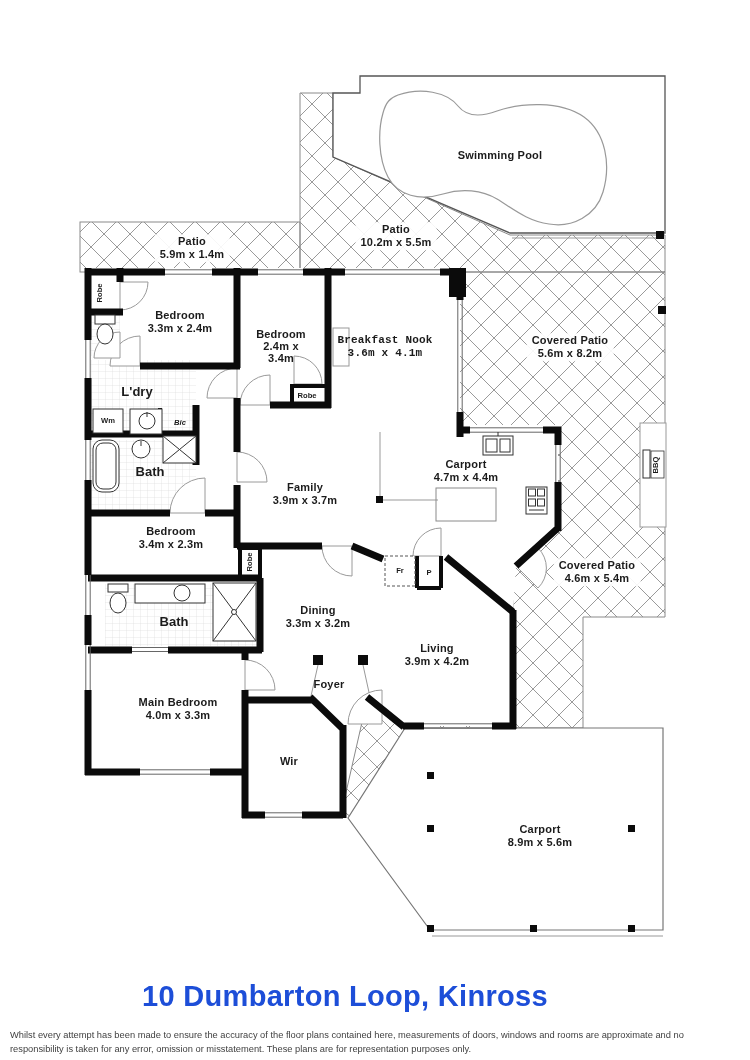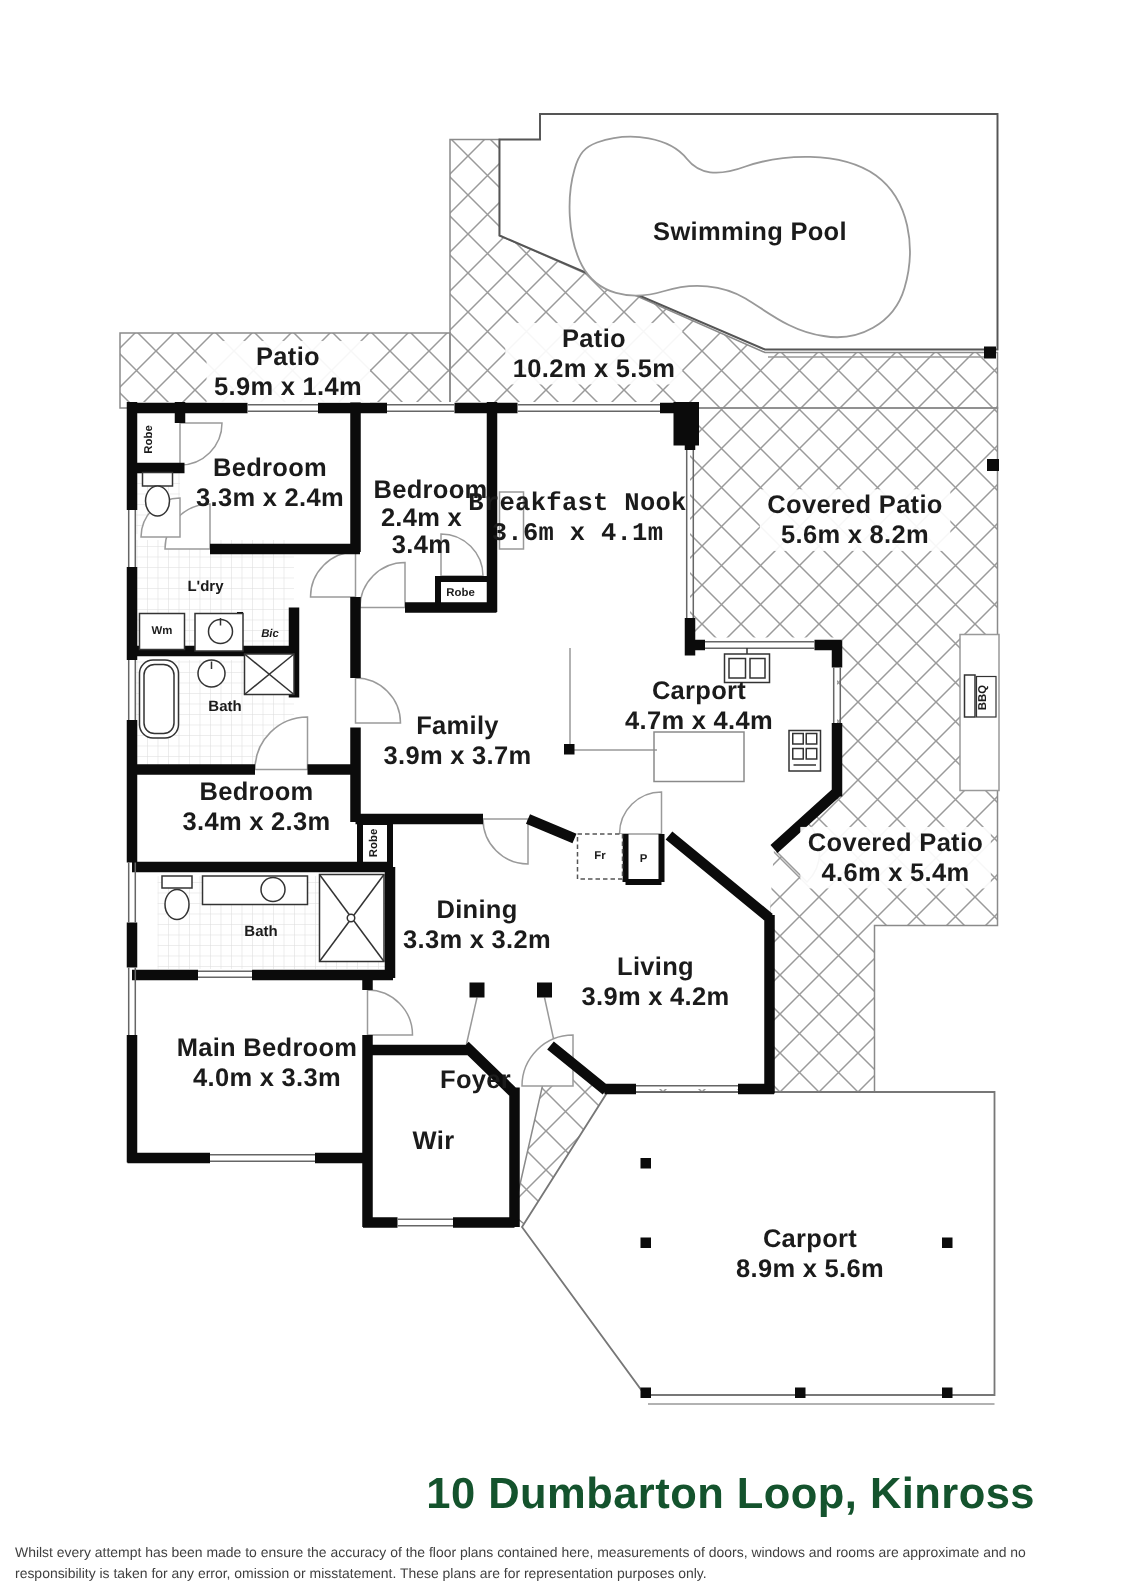--- a/index.html
+++ b/index.html
@@ -6,30 +6,30 @@
     --wall:#0b0b0b; --hatch:#9a9a9a; --outline:#7a7a7a; --tile:#dcdcdc;
     --label:#1b1b1b; --fine:#8c8c8c;
   }
   html,body{margin:0;padding:0;background:#fff;}
   #page{position:relative;width:750px;height:1060px;background:#fff;overflow:hidden;
         font-family:"Liberation Sans", sans-serif;}
   #plan-svg{position:absolute;left:0;top:0;}
   .room-label{position:absolute;transform:translate(-50%,-50%);text-align:center;
 ilure    color:var(--label);font-weight:bold;white-space:nowrap;line-height:1.16;}
   .room-label{color:var(--label);font-weight:bold;}
-  .room-label.lg{font-size:17px;letter-spacing:.2px;}
-  .room-label.sm{font-size:10px;}
+  .room-label.lg{font-size:11px;letter-spacing:.2px;}
+  .room-label.sm{font-size:13px;}
   .room-label.xs{font-size:7.6px;}
   .room-label.vert{font-size:7.6px;transform:translate(-50%,-50%) rotate(-90deg);}
   .room-label.halo{background:rgba(255,255,255,.92);padding:1px 5px;}
   .room-label.narrow{white-space:normal;width:64px;line-height:1.1;}
   .room-label .dims{display:block;font-weight:bold;}
   .room-label .dims:empty{display:none;}
-  #address-title{position:absolute;left:0;top:980px;width:690px;text-align:right;
-    font-size:29px;font-weight:bold;color:#14532d;letter-spacing:.3px;}
+  #address-title{position:absolute;left:0;top:980px;width:690px;text-align:center;
+    font-size:29px;font-weight:bold;color:#1d4ed8;letter-spacing:.3px;}
   #disclaimer{position:absolute;left:10px;top:1028px;width:730px;text-align:left;
     font-size:9.3px;line-height:1.55;color:#3f3f3f;}
 </style>
 </head>
 <body>
 
 <div id="page">
 
   <svg id="plan-svg" width="750" height="960" viewBox="0 0 750 960">
     <defs>
@@ -241,21 +241,21 @@
       <div class="room-label lg halo" style="left: 570px; top: 347px;"><span>Covered Patio</span><span class="dims">5.6m x 8.2m</span></div>
       <div class="room-label lg halo" style="left: 597px; top: 572px;"><span>Covered Patio</span><span class="dims">4.6m x 5.4m</span></div>
       <div class="room-label lg" style="left: 180px; top: 322px;"><span>Bedroom</span><span class="dims">3.3m x 2.4m</span></div>
       <div class="room-label lg narrow" style="left: 281px; top: 346px;"><span>Bedroom</span><span class="dims">2.4m x 3.4m</span></div>
       <div class="room-label lg" style="left: 385px; top: 347px; font-family: Liberation Mono, monospace;"><span>Breakfast Nook</span><span class="dims">3.6m x 4.1m</span></div>
       <div class="room-label lg" style="left: 305px; top: 494px;"><span>Family</span><span class="dims">3.9m x 3.7m</span></div>
       <div class="room-label lg" style="left: 466px; top: 471px;"><span>Carport</span><span class="dims">4.7m x 4.4m</span></div>
       <div class="room-label lg" style="left: 171px; top: 538px;"><span>Bedroom</span><span class="dims">3.4m x 2.3m</span></div>
       <div class="room-label lg" style="left: 318px; top: 601px; margin-top: 16px;"><span>Dining</span><span class="dims">3.3m x 3.2m</span></div>
       <div class="room-label lg" style="left: 437px; top: 655px;"><span>Living</span><span class="dims">3.9m x 4.2m</span></div>
-      <div class="room-label lg" style="left: 317px; top: 684px; margin-top: 36px;"><span>Foyer</span></div>
+      <div class="room-label lg" style="left: 329px; top: 684px;"><span>Foyer</span></div>
       <div class="room-label lg" style="left: 178px; top: 709px;"><span>Main Bedroom</span><span class="dims">4.0m x 3.3m</span></div>
       <div class="room-label lg" style="left: 289px; top: 761px; text-align: center;"><span>Wir</span></div>
       <div class="room-label lg" style="left: 540px; top: 836px;"><span>Carport</span><span class="dims">8.9m x 5.6m</span></div>
       <div class="room-label sm" style="left: 137px; top: 392px;"><span>L'dry</span></div>
       <div class="room-label sm" style="left: 150px; top: 472px;"><span>Bath</span></div>
       <div class="room-label sm" style="left: 174px; top: 622px;"><span>Bath</span></div>
       <div class="room-label xs" style="left: 108px; top: 421px;"><span>Wm</span></div>
       <div class="room-label xs" style="left: 180px; top: 423px; font-style: italic;"><span>Bic</span></div>
       <div class="room-label xs" style="left: 400px; top: 571px;"><span>Fr</span></div>
       <div class="room-label xs" style="left: 429px; top: 573px;"><span>P</span></div>

